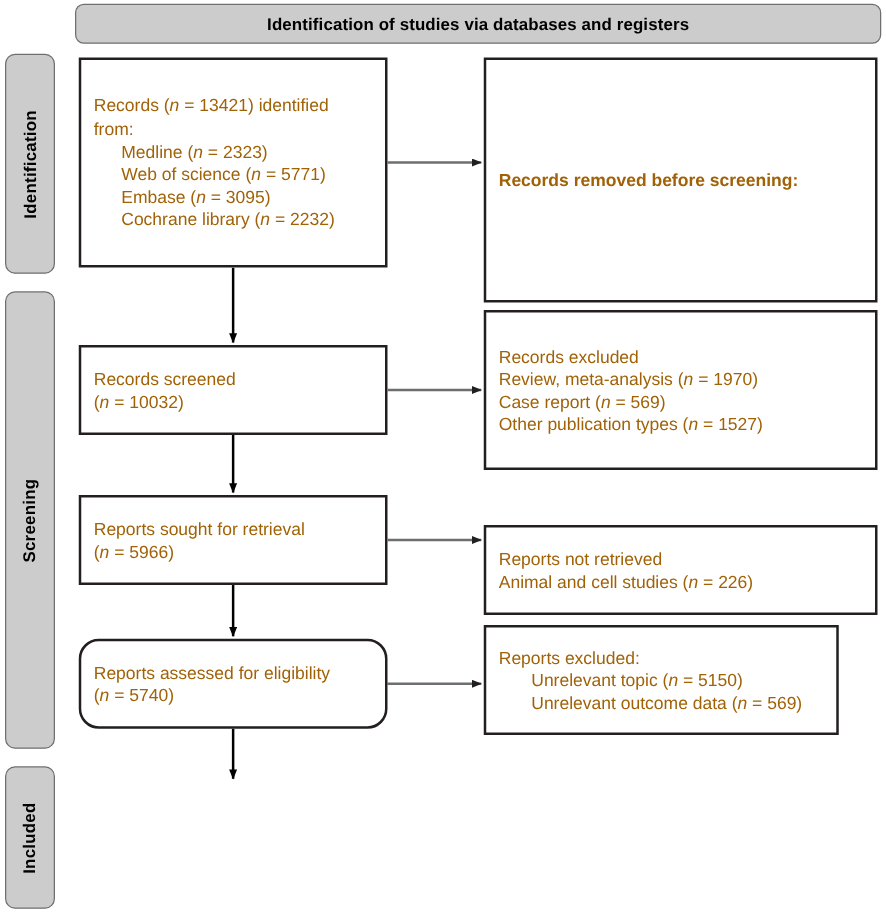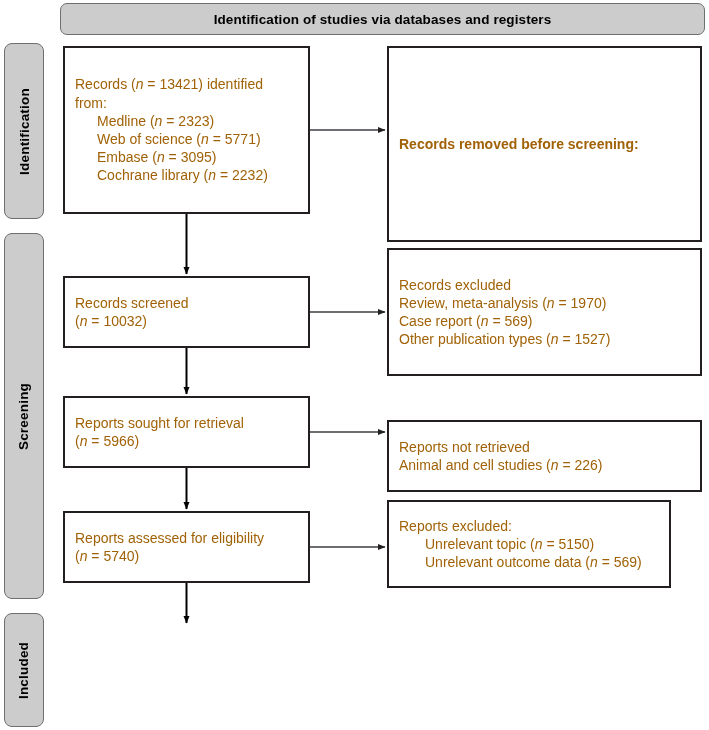--- a/index.html
+++ b/index.html
@@ -85,21 +85,21 @@
   }
   .flow-box .line { white-space: nowrap; }
   .flow-box .line.indent  { padding-left: 22px; }
   .flow-box .line.indent2 { padding-left: 26px; }
   em.n { font-style: italic; }
 
   
   #box-records-identified { left: 63px; top: 46px;  width: 247px; height: 168px; }
   #box-records-screened   { left: 63px; top: 276px; width: 247px; height: 72px;  }
   #box-reports-sought     { left: 63px; top: 396px; width: 247px; height: 72px;  }
-  #box-reports-assessed   { left: 63px; top: 511px; width: 247px; height: 72px;  }
+  #box-reports-assessed   { left: 63px; top: 511px; width: 247px; height: 72px; border-radius: 16px;  }
   #box-reports-included   { left: 63px; top: 625px; width: 247px; height: 101px; }
 
   
   #box-records-removed    { left: 387px; top: 46px;  width: 315px; height: 196px; font-weight: bold; }
   #box-records-excluded   { left: 387px; top: 248px; width: 315px; height: 128px; }
   #box-reports-not-retrieved { left: 387px; top: 396px; width: 315px; height: 72px; margin-top: 24px; }
   #box-reports-excluded   { left: 387px; top: 500px; width: 284px; height: 88px;  }
 
   
   .connector-layer {

